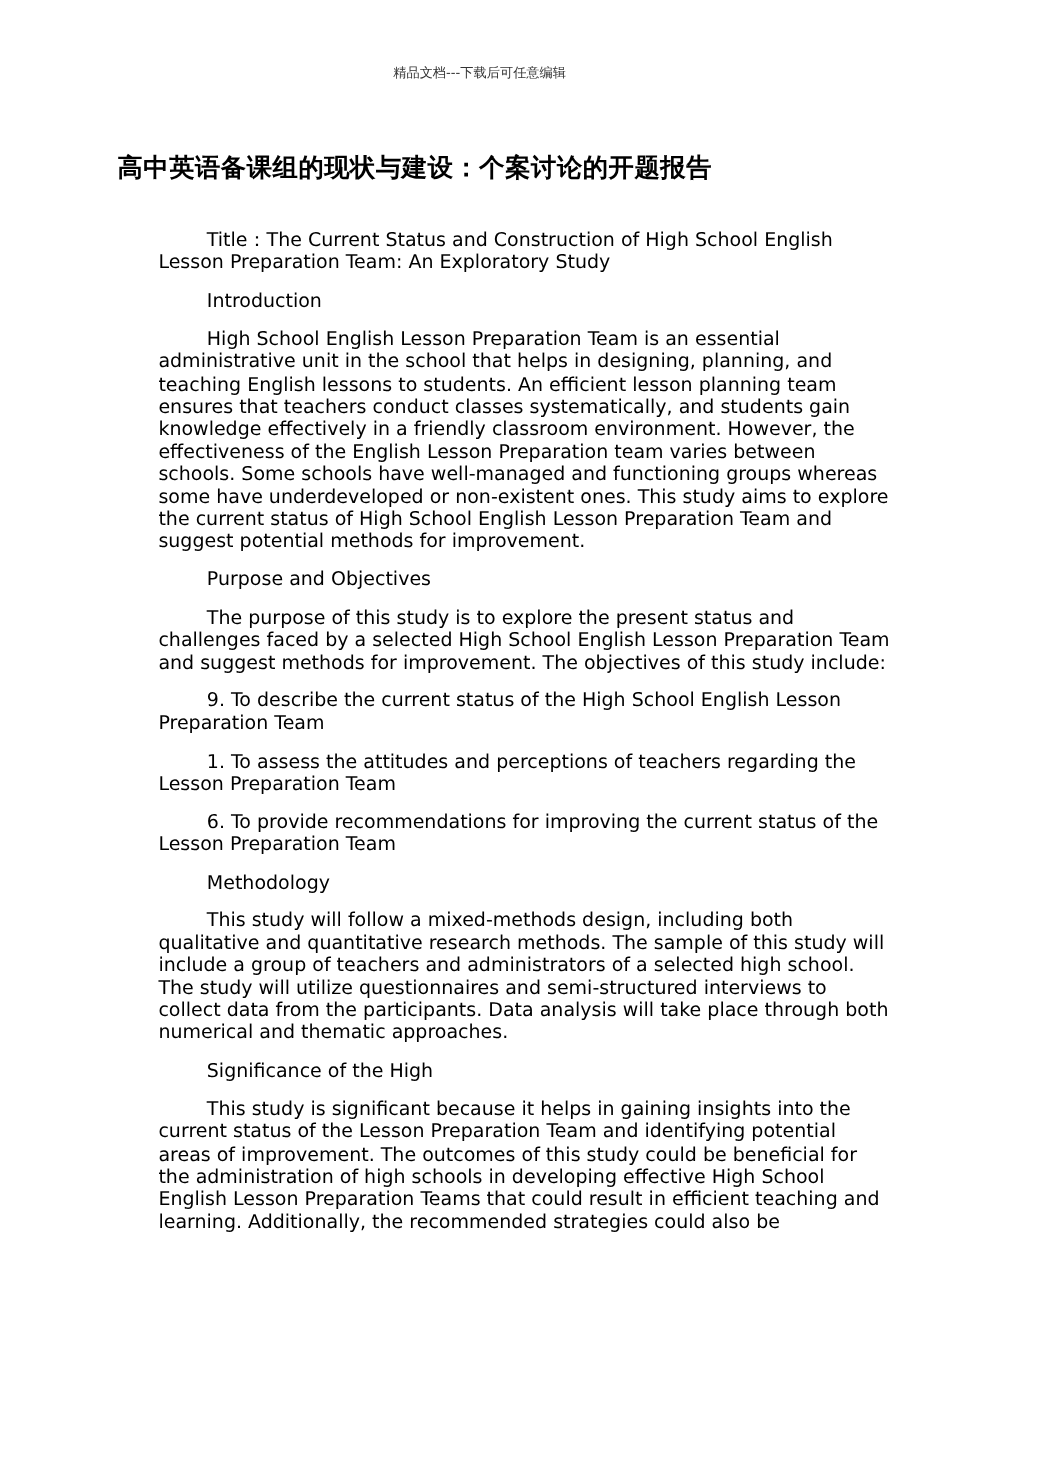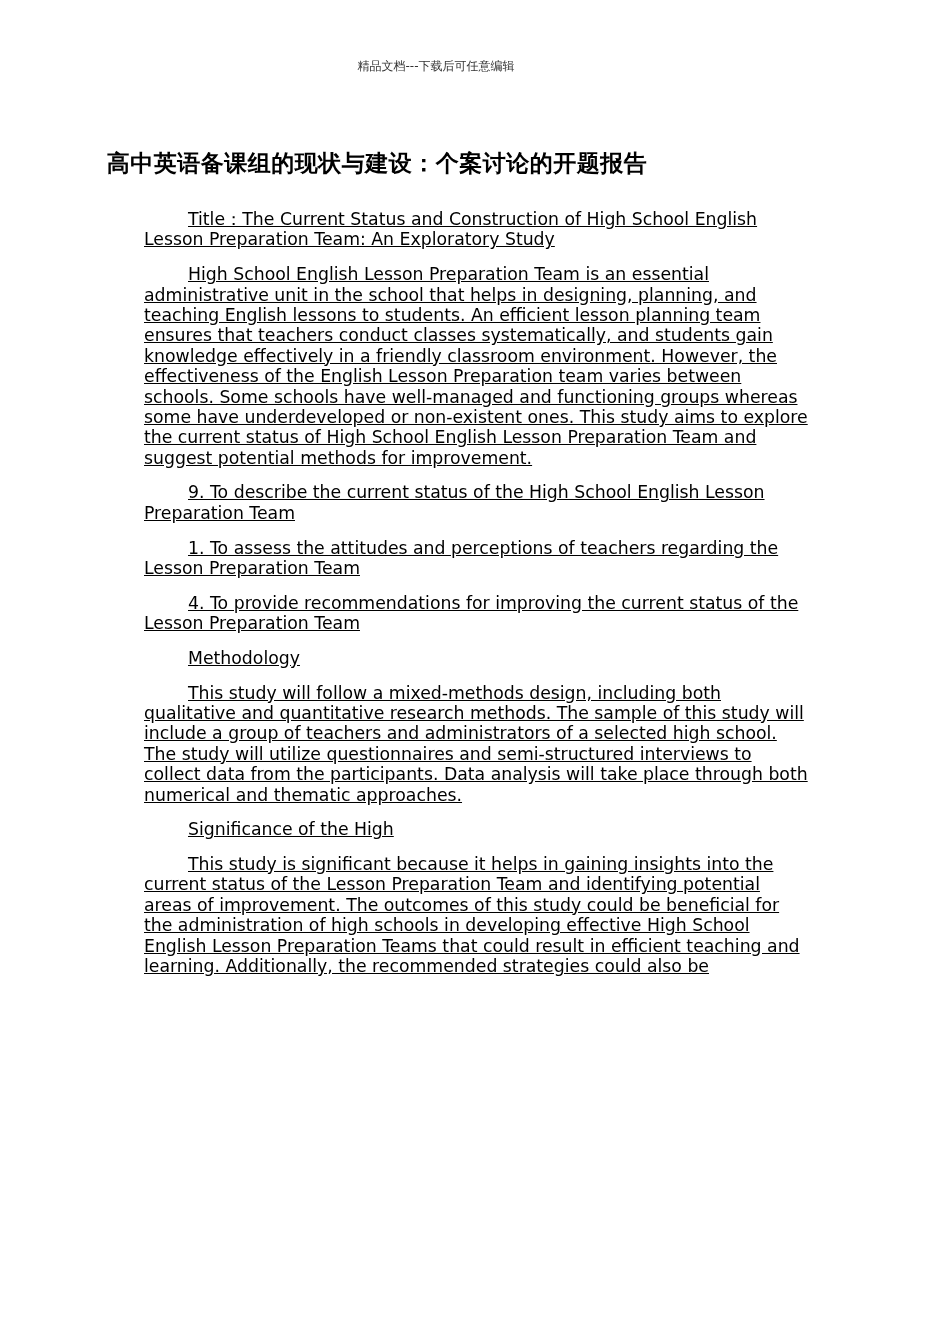--- a/index.html
+++ b/index.html
@@ -1,31 +1,34 @@
 <!DOCTYPE html>
 <html><head>
 <meta charset="utf-8">
 <style>
   html, body { margin:0; padding:0; background:#ffffff; }
   body { width:950px; height:1344px; position:relative; overflow:hidden; font-family:"DejaVu Sans", sans-serif; color:#000; }
   .header { position:absolute; top:58px; left:0; width:872px; text-align:center; font-size:12px; color:#333; }
-  .title { position:absolute; top:148px; left:0; width:754px; text-align:center; font-size:23px; font-weight:bold; letter-spacing:0.5px; }
+  .title { position:absolute; top:137px; left:0; width:754px; text-align:center; font-size:23px; font-weight:bold; letter-spacing:0.5px; }
   .body { position:absolute; top:209px; left:144px; width:666px; font-size:17.3px; line-height:20.4px; }
-  .body p { margin:0 0 14.3px 0; text-indent:44px;text-decoration:underline; }
+  .body p { margin:0 0 14.3px 0; text-indent:44px; }
 </style>
 </head>
 <body>
 
 <div class="header">精品文档---下载后可任意编辑</div>
 
 <h1 class="title" style="margin:0;">高中英语备课组的现状与建设：个案讨论的开题报告</h1>
 
 <div class="body">
   <p>Title：The Current Status and Construction of High School English Lesson Preparation Team: An Exploratory Study</p>
+  <p>Introduction</p>
   <p>High School English Lesson Preparation Team is an essential administrative unit in the school that helps in designing, planning, and teaching English lessons to students. An efficient lesson planning team ensures that teachers conduct classes systematically, and students gain knowledge effectively in a friendly classroom environment. However, the effectiveness of the English Lesson Preparation team varies between schools. Some schools have well-managed and functioning groups whereas some have underdeveloped or non-existent ones. This study aims to explore the current status of High School English Lesson Preparation Team and suggest potential methods for improvement.</p>
+  <p>Purpose and Objectives</p>
+  <p>The purpose of this study is to explore the present status and challenges faced by a selected High School English Lesson Preparation Team and suggest methods for improvement. The objectives of this study include:</p>
   <p>9. To describe the current status of the High School English Lesson Preparation Team</p>
   <p>1. To assess the attitudes and perceptions of teachers regarding the Lesson Preparation Team</p>
-  <p>4. To provide recommendations for improving the current status of the Lesson Preparation Team</p>
+  <p>6. To provide recommendations for improving the current status of the Lesson Preparation Team</p>
   <p>Methodology</p>
   <p>This study will follow a mixed-methods design, including both qualitative and quantitative research methods. The sample of this study will include a group of teachers and administrators of a selected high school. The study will utilize questionnaires and semi-structured interviews to collect data from the participants. Data analysis will take place through both numerical and thematic approaches.</p>
   <p>Significance of the High</p>
   <p>This study is significant because it helps in gaining insights into the current status of the Lesson Preparation Team and identifying potential areas of improvement. The outcomes of this study could be beneficial for the administration of high schools in developing effective High School English Lesson Preparation Teams that could result in efficient teaching and learning. Additionally, the recommended strategies could also be</p>
 </div>
 
 </body></html>

